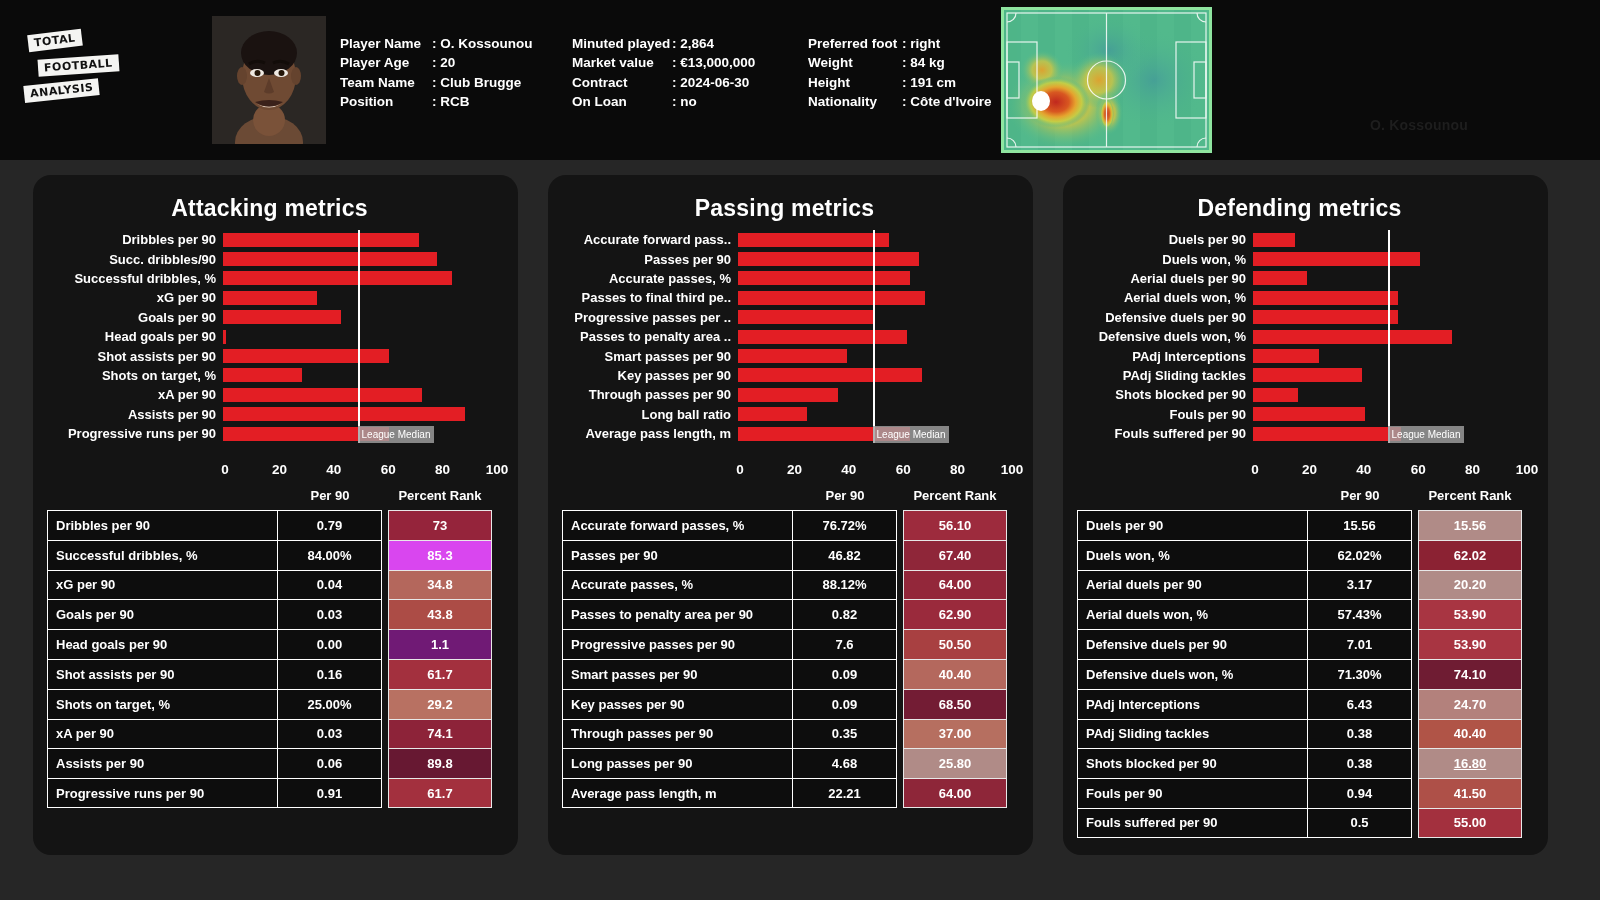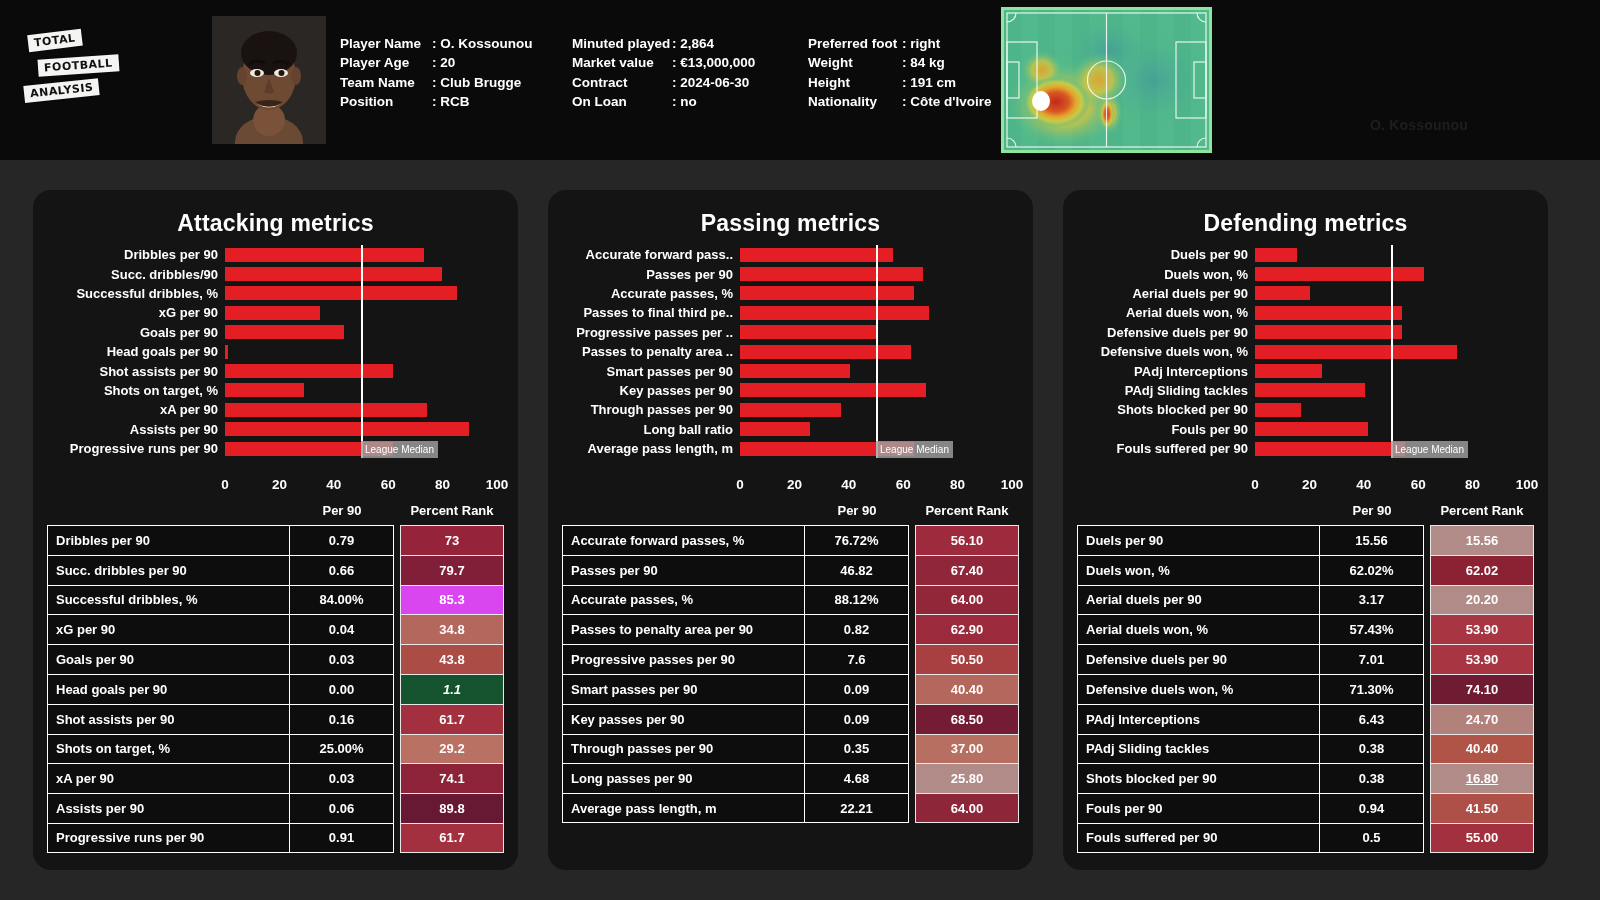--- a/index.html
+++ b/index.html
@@ -77,25 +77,25 @@
     color: #1e1e1e; font-size: 14px; font-weight: 700;
     letter-spacing: .2px;
   }
 
   
   .cards {
     position: absolute; top: 160px; left: 0;
     width: 1600px; height: 740px;
   }
   .card {
-    position: absolute; top: 30px;
+    position: absolute; top: 15px;
     width: 485px; height: 680px;
     background: #141414;
     border-radius: 18px;
-    padding: 10px 14px 0 14px;
+    padding: 10px 26px 0 14px;
   }
   .card.c1 { left: 33px; }
   .card.c2 { left: 548px; }
   .card.c3 { left: 1063px; }
 
   .card-title {
     text-align: center;
     color: #ffffff;
     font-size: 23px;
     font-weight: 700;
@@ -463,26 +463,20 @@
       <div class="th-rank">Percent Rank</div>
     </div>
     <div class="tbl">
         <div class="tbl-row">
           <div class="td-metric">Dribbles per 90</div>
           <div class="td-per90">0.79</div>
           <div class="td-gap"></div>
           <div class="td-rank" style="background: rgb(149, 36, 59);">73</div>
         </div>
         <div class="tbl-row">
-          <div class="td-metric">Succ. dribbles per 90</div>
-          <div class="td-per90">0.66</div>
-          <div class="td-gap"></div>
-          <div class="td-rank" style="background: rgb(129, 31, 56);">79.7</div>
-        </div>
-        <div class="tbl-row">
           <div class="td-metric">Successful dribbles, %</div>
           <div class="td-per90">84.00%</div>
           <div class="td-gap"></div>
           <div class="td-rank" style="background: #d946ef; text-align: center;">85.3</div>
         </div>
         <div class="tbl-row">
           <div class="td-metric">xG per 90</div>
           <div class="td-per90">0.04</div>
           <div class="td-gap"></div>
           <div class="td-rank" style="background: rgb(180, 103, 92);">34.8</div>
@@ -490,21 +484,21 @@
         <div class="tbl-row">
           <div class="td-metric">Goals per 90</div>
           <div class="td-per90">0.03</div>
           <div class="td-gap"></div>
           <div class="td-rank" style="background: rgb(172, 76, 70);">43.8</div>
         </div>
         <div class="tbl-row">
           <div class="td-metric">Head goals per 90</div>
           <div class="td-per90">0.00</div>
           <div class="td-gap"></div>
-          <div class="td-rank" style="background: #14532d; font-style: italic;">1.1</div>
+          <div class="td-rank" style="background: #701a75;">1.1</div>
         </div>
         <div class="tbl-row">
           <div class="td-metric">Shot assists per 90</div>
           <div class="td-per90">0.16</div>
           <div class="td-gap"></div>
           <div class="td-rank" style="background: rgb(163, 48, 62);">61.7</div>
         </div>
         <div class="tbl-row">
           <div class="td-metric">Shots on target, %</div>
           <div class="td-per90">25.00%</div>

